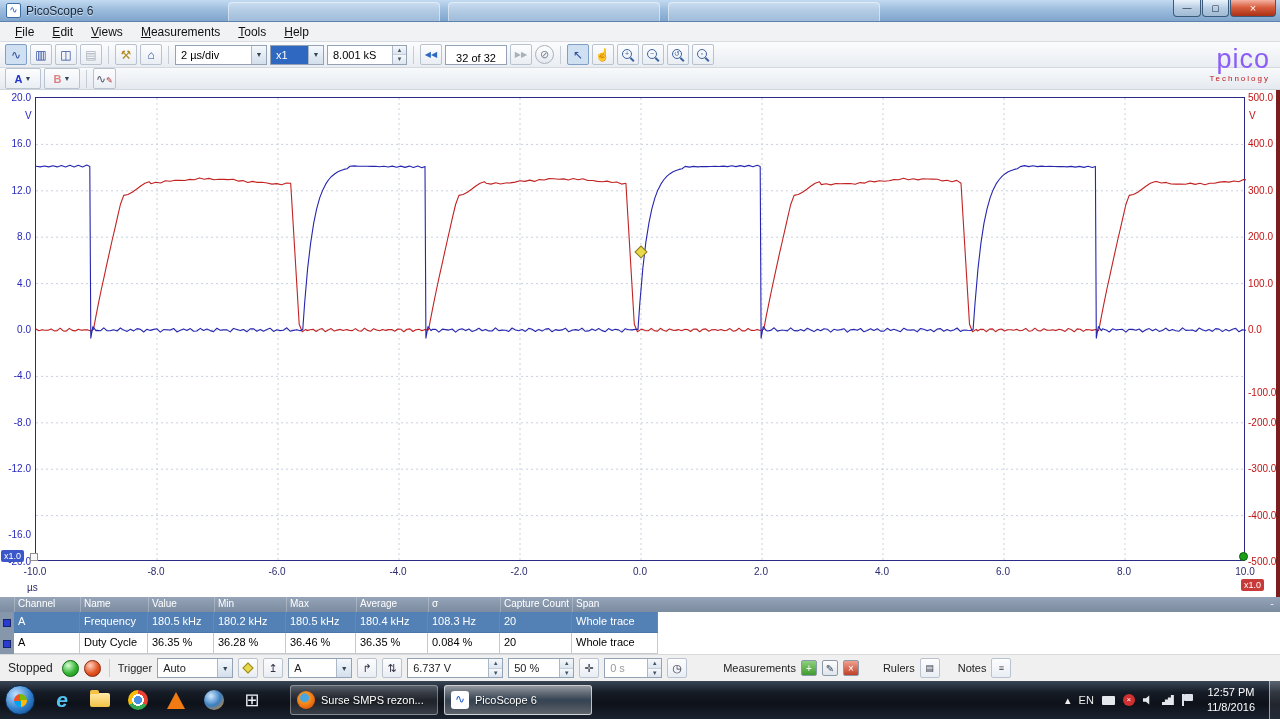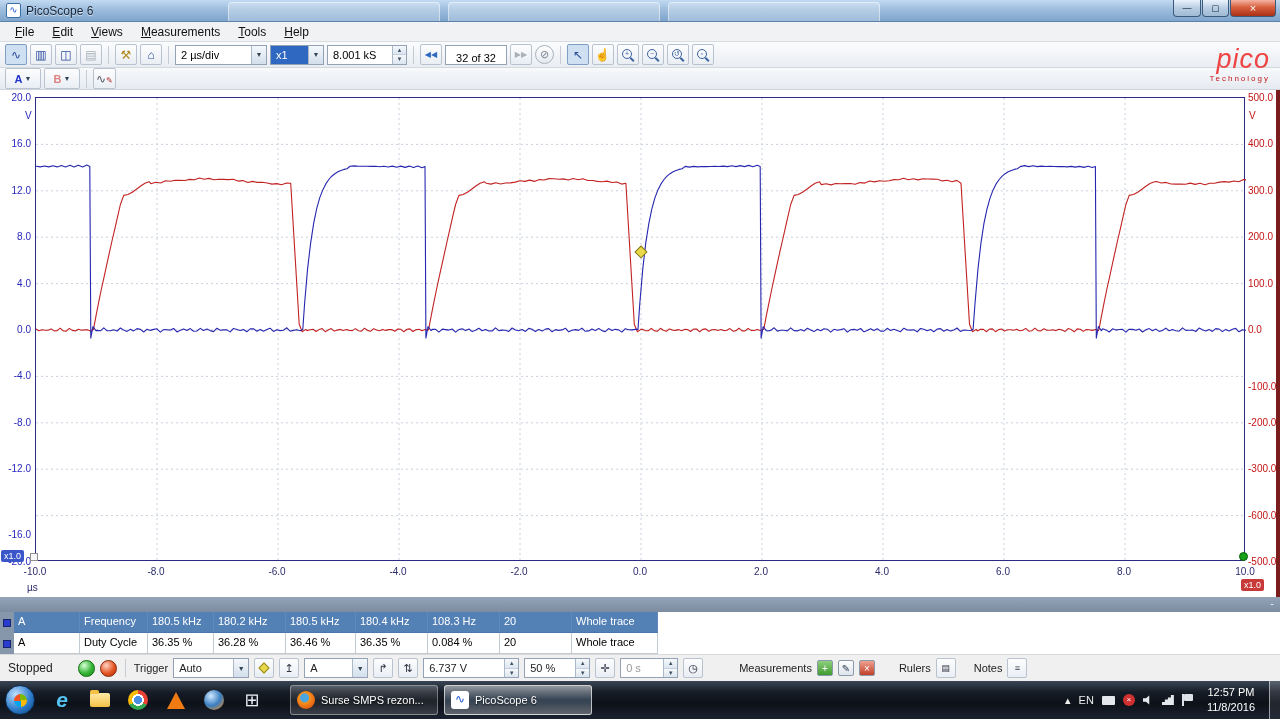--- a/index.html
+++ b/index.html
@@ -38,21 +38,21 @@
 .ud{width:14px;display:flex;flex-direction:column;border-left:1px solid #aab8c8;flex:none}
 .ud span{flex:1;font-size:6px;line-height:8px;text-align:center;color:#456;background:linear-gradient(#f6f9fc,#dce5ef)}
 .ud span+span{border-top:1px solid #c4cede}
 .navbox{width:62px;height:20px;border:1px solid #93a3b5;background:#fff;font-size:11px;display:flex;align-items:flex-end;justify-content:center}
 .round-btn{width:19px;height:19px;border:1px solid #a8b2be;border-radius:50%;background:linear-gradient(#fff,#e4e9f0);color:#78828e;font-size:11px;display:flex;align-items:center;justify-content:center}
 .mag{position:relative;width:14px;height:14px;display:inline-block}
 .mag::before{content:"";position:absolute;left:1px;top:1px;width:8px;height:8px;border:1.6px solid #3c64a0;border-radius:50%}
 .mag::after{content:"";position:absolute;left:9.5px;top:9.5px;width:5px;height:2px;background:#3c64a0;transform:rotate(45deg);transform-origin:0 0}
 .mag i{position:absolute;left:2px;top:1px;font-style:normal;font-size:7px;color:#3c64a0;width:8px;text-align:center;line-height:9px}
 #logo{position:absolute;right:10px;top:46px;text-align:right;line-height:1;z-index:7}
-#logo .pico{font-size:27px;color:#ef4444;font-style:italic;letter-spacing:1px}
+#logo .pico{font-size:27px;color:#8b5cf6;letter-spacing:1px}
 #logo .tech{font-size:8px;color:#c01818;letter-spacing:2px;margin-top:2px}
 
 
 #scope{position:absolute;left:0;top:90px;width:1280px;height:507px;background:#fff;z-index:1}
 #plot{position:absolute;left:35px;top:7px;width:1210px;height:464px;border:1px solid #2b2b86;background:#fff}
 #plot svg{position:absolute;left:0;top:0}
 .grid{stroke:#c9d1de;stroke-dasharray:2 3;stroke-width:1}
 #left-ticks{position:absolute;left:0;top:7px;width:33px;height:464px}
 .tick-l{position:absolute;right:2px;font-size:10px;color:#2828bd;width:30px;text-align:right}
 #right-ticks{position:absolute;left:1247px;top:7px;width:33px;height:464px}
@@ -284,24 +284,24 @@
           <rect x="-4.2" y="-4.2" width="8.4" height="8.4" fill="#e8d84a" stroke="#857713" transform="translate(605.0 153.9) rotate(45)"></rect>
         </svg>
     </div>
     <div id="right-ticks">
         <div class="tick-r" style="top: -5px;">500.0</div>
         <div class="tick-r" style="top: 41.4px;">400.0</div>
         <div class="tick-r" style="top: 87.8px;">300.0</div>
         <div class="tick-r" style="top: 134.2px;">200.0</div>
         <div class="tick-r" style="top: 180.6px;">100.0</div>
         <div class="tick-r" style="top: 227px;">0.0</div>
-        <div class="tick-r" style="top: 284px;">-100.0</div>
+        <div class="tick-r" style="top: 290px;">-100.0</div>
         <div class="tick-r" style="top: 319.8px;">-200.0</div>
         <div class="tick-r" style="top: 366.2px;">-300.0</div>
-        <div class="tick-r" style="top: 412.6px;">-600.0</div>
+        <div class="tick-r" style="top: 412.6px;">-400.0</div>
         <div class="tick-r" style="top: 459px;">-500.0</div>
       </div>
     <div class="axis-v" style="left:1249px;top:20px;color:#c41414">V</div>
     <div id="x-ticks">
         <div class="tick-x" style="left: -22px;">-10.0</div>
         <div class="tick-x" style="left: 99px;">-8.0</div>
         <div class="tick-x" style="left: 220px;">-6.0</div>
         <div class="tick-x" style="left: 341px;">-4.0</div>
         <div class="tick-x" style="left: 462px;">-2.0</div>
         <div class="tick-x" style="left: 583px;">0.0</div>
@@ -315,20 +315,31 @@
     <div class="badge" style="left:1px;top:460px;background:#3a56c8">x1.0</div>
     <div class="badge" style="right:16px;top:489px;background:#c83a3a">x1.0</div>
     <div style="position:absolute;left:30px;top:463px;width:8px;height:8px;background:#f8f8f8;border:1px solid #909090"></div>
     <div style="position:absolute;left:1239px;top:462px;width:9px;height:9px;border-radius:50%;background:#18a018;border:1px solid #0a600a"></div>
     <div style="position:absolute;left:1276px;top:0;width:4px;height:507px;background:#7c1d1d"></div>
   </div>
 
   <div id="meas">
     <div id="meas-header">
       <div class="mind"></div>
+      <div class="mgrid">
+        <div class="mcell">Channel</div>
+        <div class="mcell">Name</div>
+        <div class="mcell">Value</div>
+        <div class="mcell">Min</div>
+        <div class="mcell">Max</div>
+        <div class="mcell">Average</div>
+        <div class="mcell">σ</div>
+        <div class="mcell">Capture Count</div>
+        <div class="mcell">Span</div>
+      </div>
       <span class="collapse">-</span>
     </div>
     <div id="meas-rows">
         <div class="mrow sel">
           <div class="mind">
             <span class="chsq"></span>
           </div>
           <div class="mgrid">
             <div class="mcell">A</div>
             <div class="mcell">Frequency</div>
@@ -356,21 +367,21 @@
             <div class="mcell">0.084 %</div>
             <div class="mcell">20</div>
             <div class="mcell">Whole trace</div>
           </div>
           <div class="mfill"></div>
         </div>
       </div>
   </div>
 
   <div id="trigbar">
-    <span style="font-size:12px;margin-right:20px">Stopped</span>
+    <span style="font-size:12px;margin-right:4px">Stopped</span>
     <div class="go-btn"></div>
     <div class="stop-btn"></div>
     <div class="vsep"></div>
     <span>Trigger</span>
     <div class="dd" style="width:76px">
       <span class="val">Auto</span>
       <span class="arr">▼</span>
     </div>
     <div class="sm-btn">
         <span class="diamond"></span>

